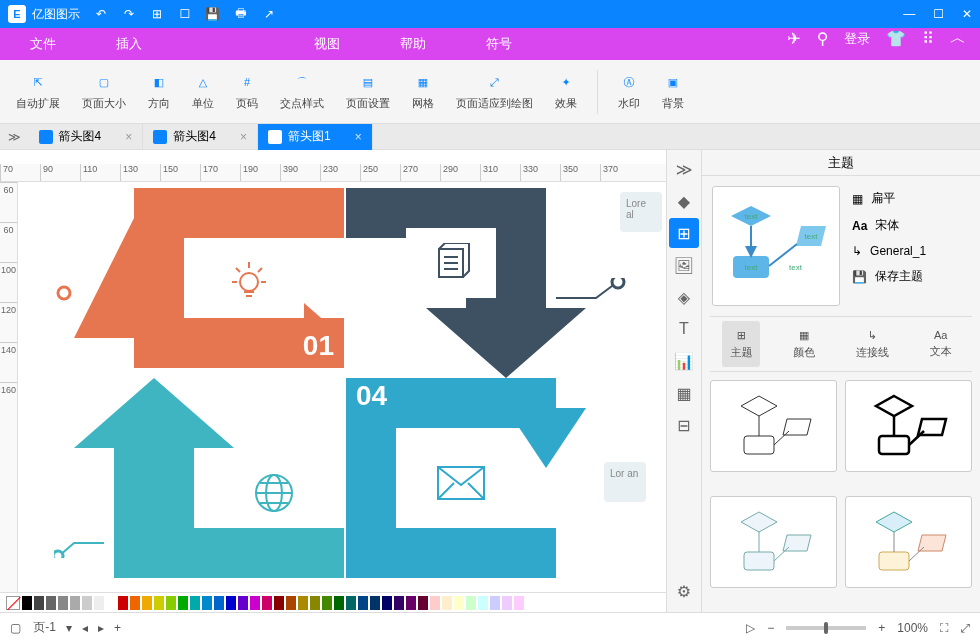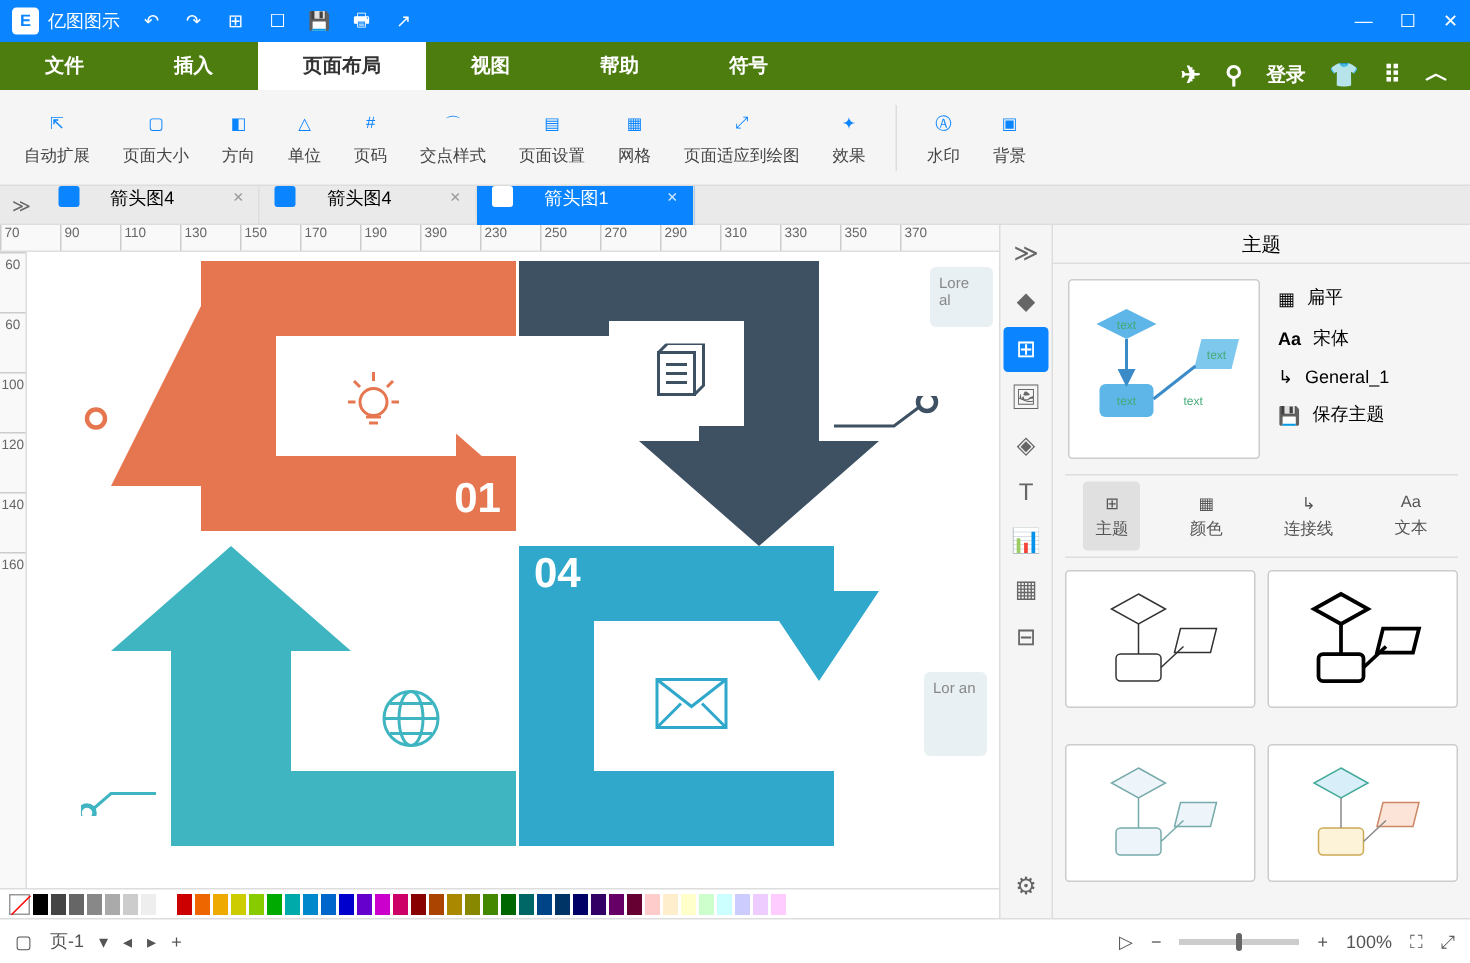--- a/index.html
+++ b/index.html
@@ -7,45 +7,45 @@
 
 
 .title-bar { height: 28px; background: #0a84ff; display: flex; align-items: center; padding: 0 8px; color: #fff; font-size: 12px; }
 .title-bar .logo { width: 18px; height: 18px; background: #fff; border-radius: 3px; margin-right: 6px; display: flex; align-items: center; justify-content: center; color: #0a84ff; font-weight: bold; font-size: 11px; }
 .title-bar .qa { display: flex; gap: 14px; margin-left: 14px; }
 .title-bar .qa-btn { width: 14px; height: 14px; display: flex; align-items: center; justify-content: center; cursor: pointer; }
 .title-bar .spacer { flex: 1; }
 .title-bar .win-controls { display: flex; gap: 18px; }
 
 
-.menu-bar { height: 32px; background: #4d7c0f; display: flex; align-items: flex-end; font-weight: bold; }
+.menu-bar { height: 32px; background: #d946ef; display: flex; align-items: flex-start; }
 .menu-item { padding: 0 30px; height: 32px; display: flex; align-items: center; color: #fff; font-size: 13px; cursor: pointer; }
 .menu-item.active { background: #fff; color: #333; margin-top: 40px; }
 .menu-right { margin-left: auto; display: flex; gap: 16px; padding-right: 14px; color: #fff; align-items: center; }
 
 
 .ribbon { height: 64px; background: #f5f5f5; border-bottom: 1px solid #ddd; display: flex; align-items: center; padding: 0 6px; gap: 2px; }
 .ribbon-btn { display: flex; flex-direction: column; align-items: center; justify-content: center; padding: 4px 10px; cursor: pointer; border-radius: 3px; font-size: 11px; color: #444; gap: 4px; }
 .ribbon-btn .ic { width: 20px; height: 20px; display: flex; align-items: center; justify-content: center; color: #0a84ff; }
 .ribbon-sep { width: 1px; height: 44px; background: #ddd; margin: 0 8px; }
 
 
 .doc-tabs { height: 26px; background: #eaeaea; display: flex; align-items: center; font-size: 12px; border-bottom: 1px solid #ddd; }
 .doc-tabs .expand { padding: 0 8px; cursor: pointer; color: #666; }
-.doc-tab { display: flex; gap: 21px; padding: 0 10px; height: 26px; border-right: 1px solid #ddd; cursor: pointer; }
+.doc-tab { display: flex; align-items: center; gap: 6px; padding: 0 10px; height: 26px; border-right: 1px solid #ddd; cursor: pointer; }
 .doc-tab.active { background: #0a84ff; color: #fff; }
 .doc-tab .tab-ic { width: 14px; height: 14px; background: #0a84ff; border-radius: 2px; }
 .doc-tab.active .tab-ic { background: #fff; }
 .doc-tab .close { color: #999; margin-left: 18px; }
 .doc-tab.active .close { color: #cfe6ff; }
 
 
 .work { flex: 1; display: flex; overflow: hidden; }
 .canvas-area { flex: 1; display: flex; flex-direction: column; position: relative; background: #fff; }
-.ruler-h { height: 18px; background: #f9f9f9; border-bottom: 1px solid #ddd; display: flex; font-size: 9px; color: #666; }
+.ruler-h { height: 18px; background: #f9f9f9; border-bottom: 1px solid #ddd; display: flex; font-size: 9px; color: #666; margin-top: 14px; }
 .ruler-h span { width: 40px; text-align: left; padding-left: 2px; border-left: 1px solid #ccc; }
 .canvas-body { flex: 1; display: flex; }
 .ruler-v { width: 18px; background: #f9f9f9; border-right: 1px solid #ddd; display: flex; flex-direction: column; font-size: 9px; color: #666; }
 .ruler-v span { height: 40px; padding-top: 2px; border-top: 1px solid #ccc; writing-mode: horizontal-tb; text-align: center; }
 .canvas { flex: 1; position: relative; overflow: hidden; background: #fff; }
 
 
 .arrow-block { position: absolute; }
 .arrow-01 { left: 56px; top: 6px; width: 270px; height: 180px; }
 .arrow-02 { left: 328px; top: 6px; width: 240px; height: 180px; }
@@ -301,21 +301,21 @@
                 <polyline points="2,2 25,20 48,2"></polyline>
                 <polyline points="2,34 18,18"></polyline>
                 <polyline points="48,34 32,18"></polyline>
             </svg>
           </div>
           <div class="num-label" style="left:10px;top:2px">04</div>
         </div>
 
         <div class="note" style="right:4px;top:10px;width:42px;height:40px">Lore
 al</div>
-        <div class="note" style="right:8px;top:280px;width:42px;height:56px">Lor
+        <div class="note" style="right:20px;top:280px;width:42px;height:40px">Lor
 an</div>
       </div>
     </div>
 
     <div class="color-bar" id="color-bar">
       <span style="width:14px;height:14px;border:1px solid #999;position:relative">
           <span style="position:absolute;width:18px;height:1px;background:red;transform:rotate(-45deg);top:6px;left:-2px"></span>
         </span>
     <div class="sw" style="background: rgb(0, 0, 0);"></div>
         <div class="sw" style="background: rgb(68, 68, 68);"></div>

